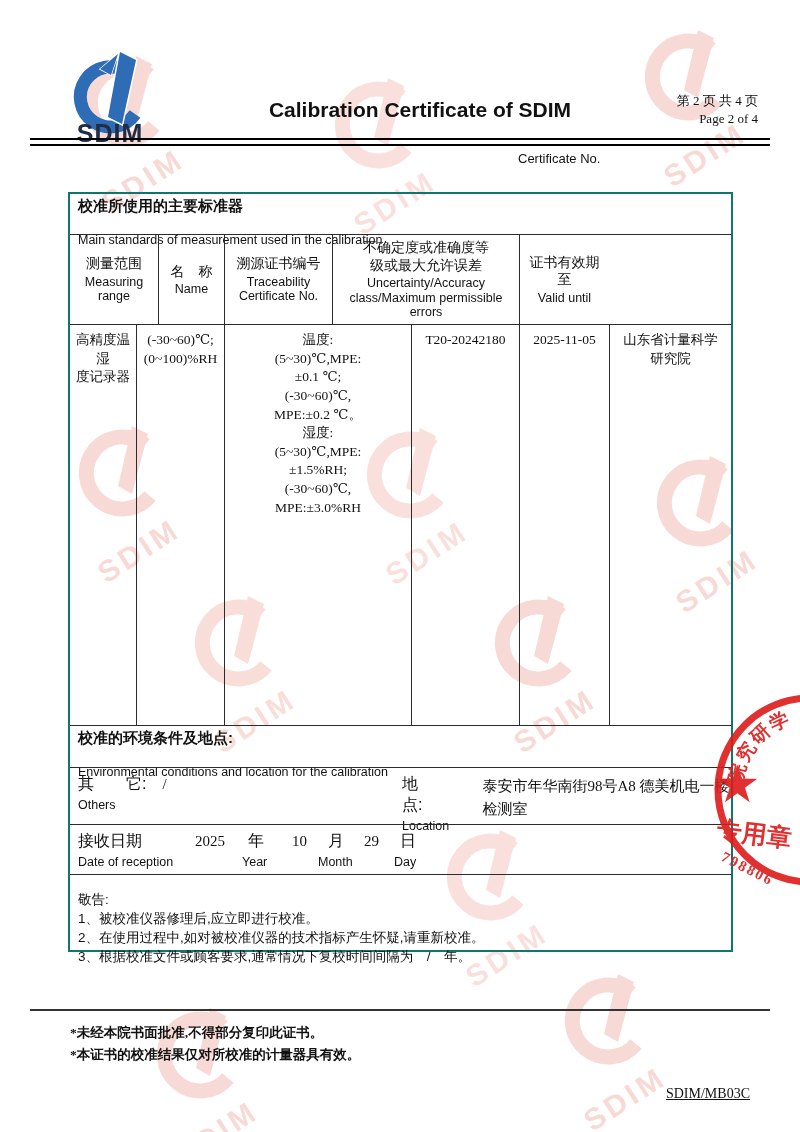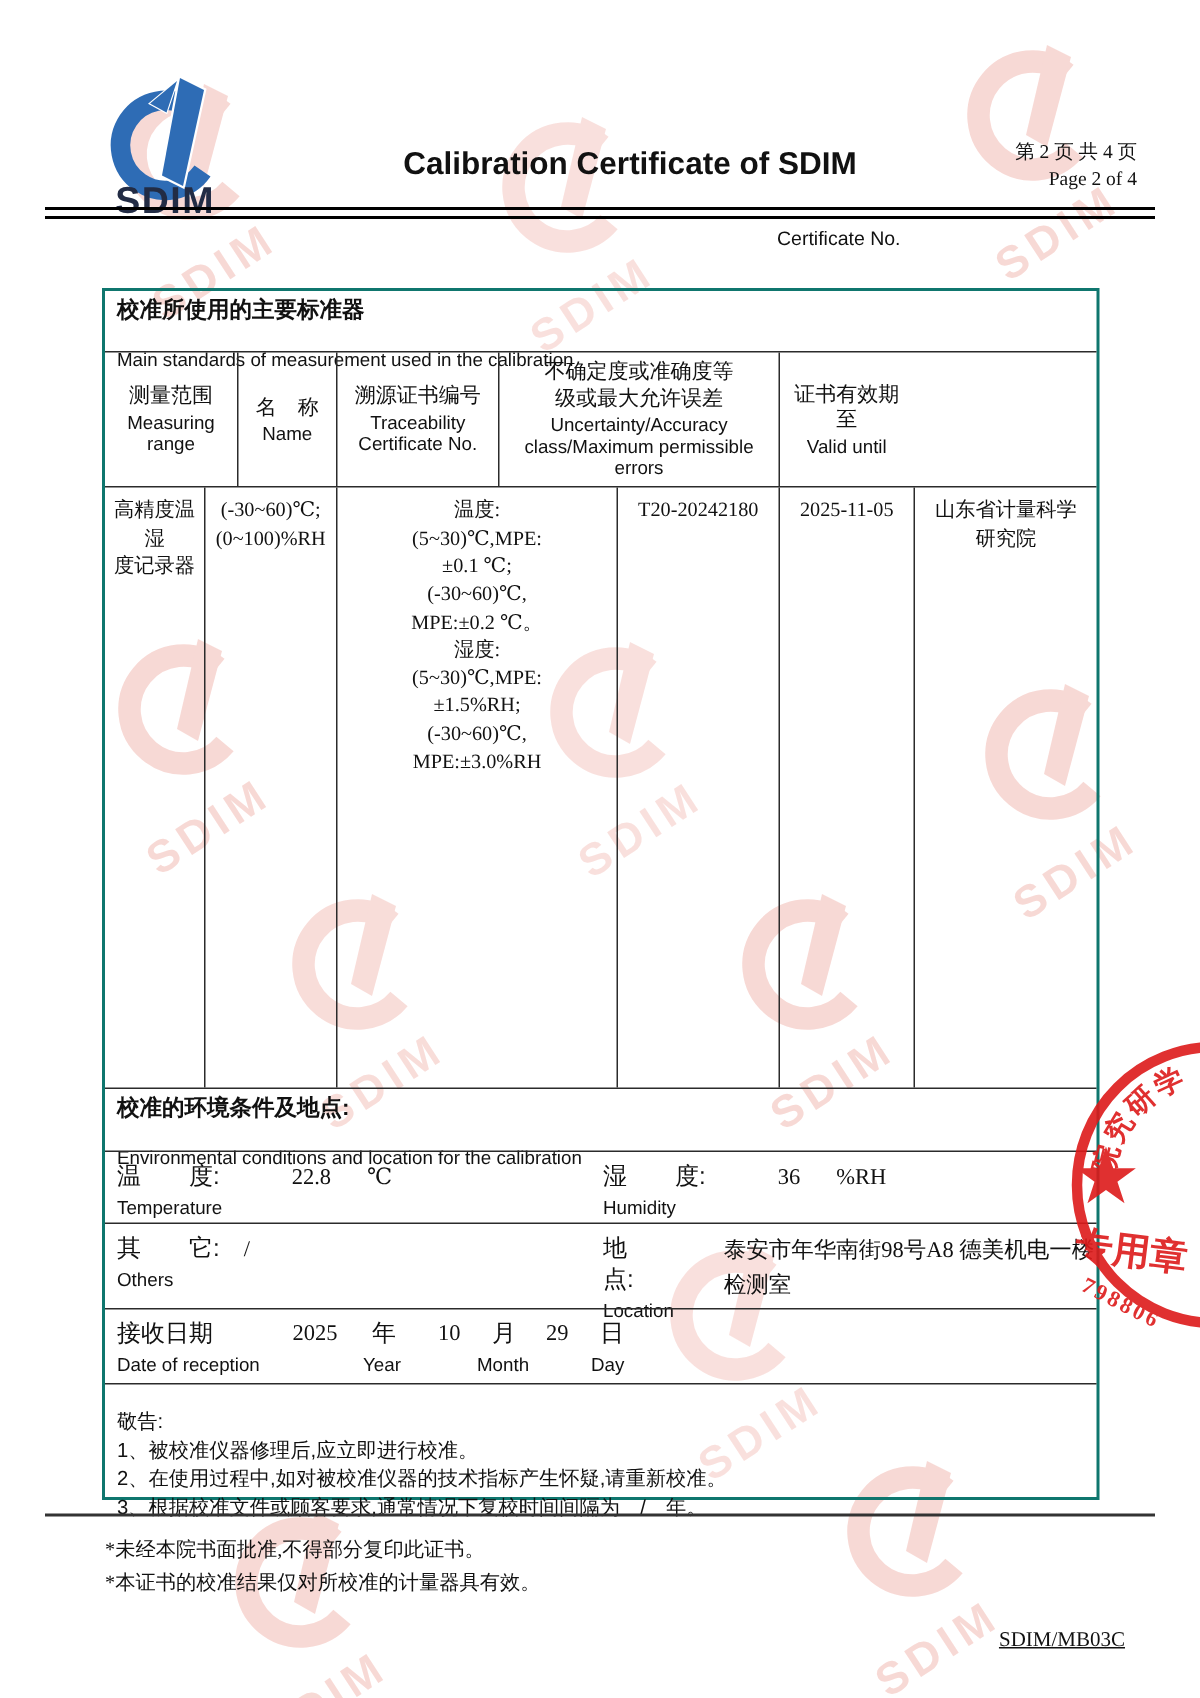--- a/index.html
+++ b/index.html
@@ -40,21 +40,21 @@
   .dcell{font-size:13.5px;text-align:center;white-space:pre-line;line-height:1.38;padding:6px 1px 0 1px;}
   
   .fg{position:absolute;top:6px;}
   .flabel{font-size:16px;font-family:"Liberation Sans","DejaVu Sans",sans-serif;font-weight:500;}
   .fval{font-size:15px;}
   .fen{font-size:12.5px;font-family:"Liberation Sans","DejaVu Sans",sans-serif;margin-top:3px;}
   .lrow{display:flex;align-items:flex-start;}
   .locval{width:256px;margin-left:14px;font-size:15px;line-height:1.55;margin-top:1px;}
   .notice{padding:15px 8px;font-family:"Liberation Sans","DejaVu Sans",sans-serif;font-size:13.5px;line-height:1.42;font-weight:500;}
   
-  .footnotes{position:absolute;left:70px;top:1022px;font-size:13.5px;line-height:1.6;}
+  .footnotes{position:absolute;left:70px;top:1022px;font-size:13.5px;line-height:1.6;font-weight:bold;}
   .form-code{position:absolute;right:50px;top:1086px;font-size:14px;text-decoration:underline;}
   .seal{position:absolute;left:700px;top:690px;opacity:.9;}
 </style>
 </head>
 <body>
 
 <div class="page">
 
   <div class="wm" style="left:66px;top:48px">
     <svg width="150" height="175" viewBox="0 0 150 175">
@@ -204,38 +204,20 @@
       <div class="cell c5 dcell">2025-11-05</div>
       <div class="cell c6 dcell">山东省计量科学
 研究院</div>
     </div>
 
     <div class="row sect" style="height:42px">
       <div class="cn">校准的环境条件及地点:</div>
       <div class="en">Environmental conditions and location for the calibration</div>
     </div>
 
-    <div class="row" style="height:48px">
-      <div class="fg" style="left:8px">
-        <div>
-          <span class="flabel">温　　度:</span>
-          <span class="fval" style="margin-left:44px">22.8</span>
-          <span class="fval" style="margin-left:20px">℃</span>
-        </div>
-        <div class="fen">Temperature</div>
-      </div>
-      <div class="fg" style="left:332px">
-        <div>
-          <span class="flabel">湿　　度:</span>
-          <span class="fval" style="margin-left:44px">36</span>
-          <span class="fval" style="margin-left:20px">%RH</span>
-        </div>
-        <div class="fen">Humidity</div>
-      </div>
-    </div>
 
     <div class="row" style="height:57px">
       <div class="fg" style="left:8px">
         <div>
           <span class="flabel">其　　它:</span>
           <span class="fval" style="margin-left:12px">/</span>
         </div>
         <div class="fen">Others</div>
       </div>
       <div class="fg" style="left:332px">

